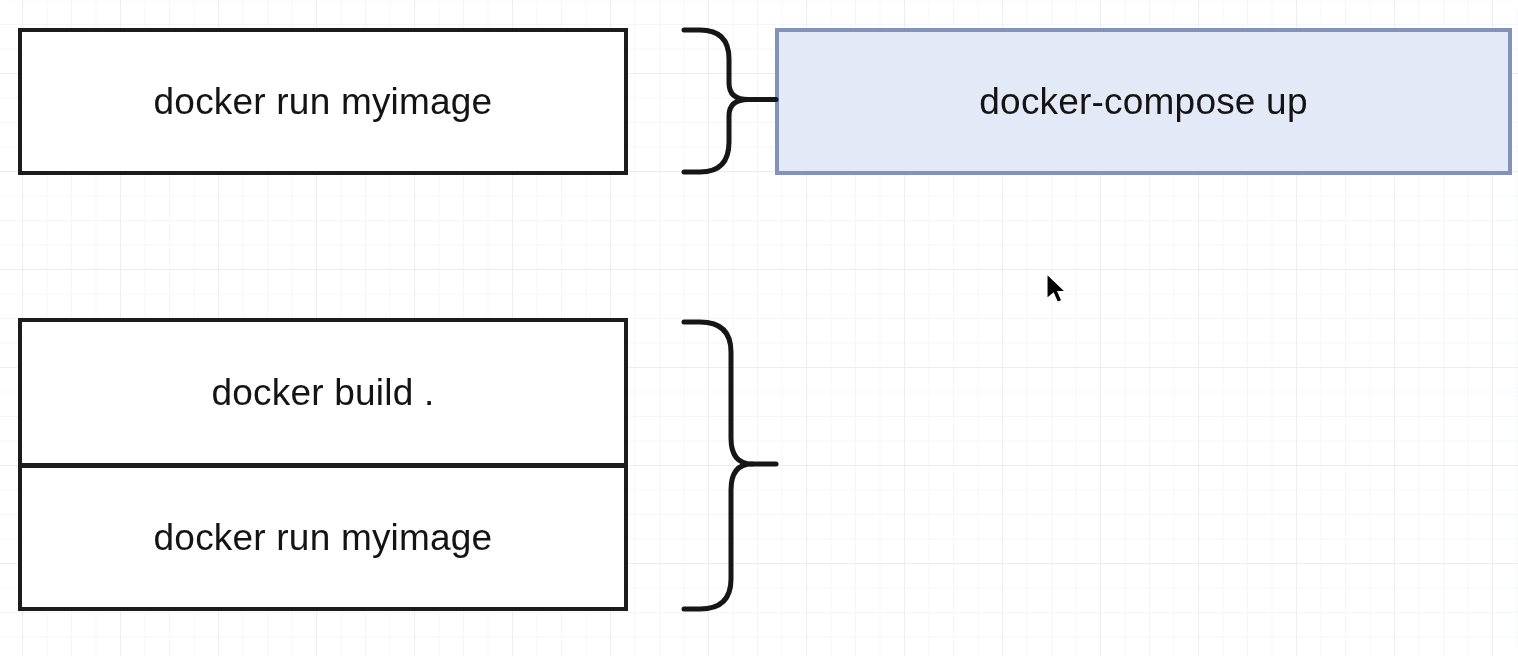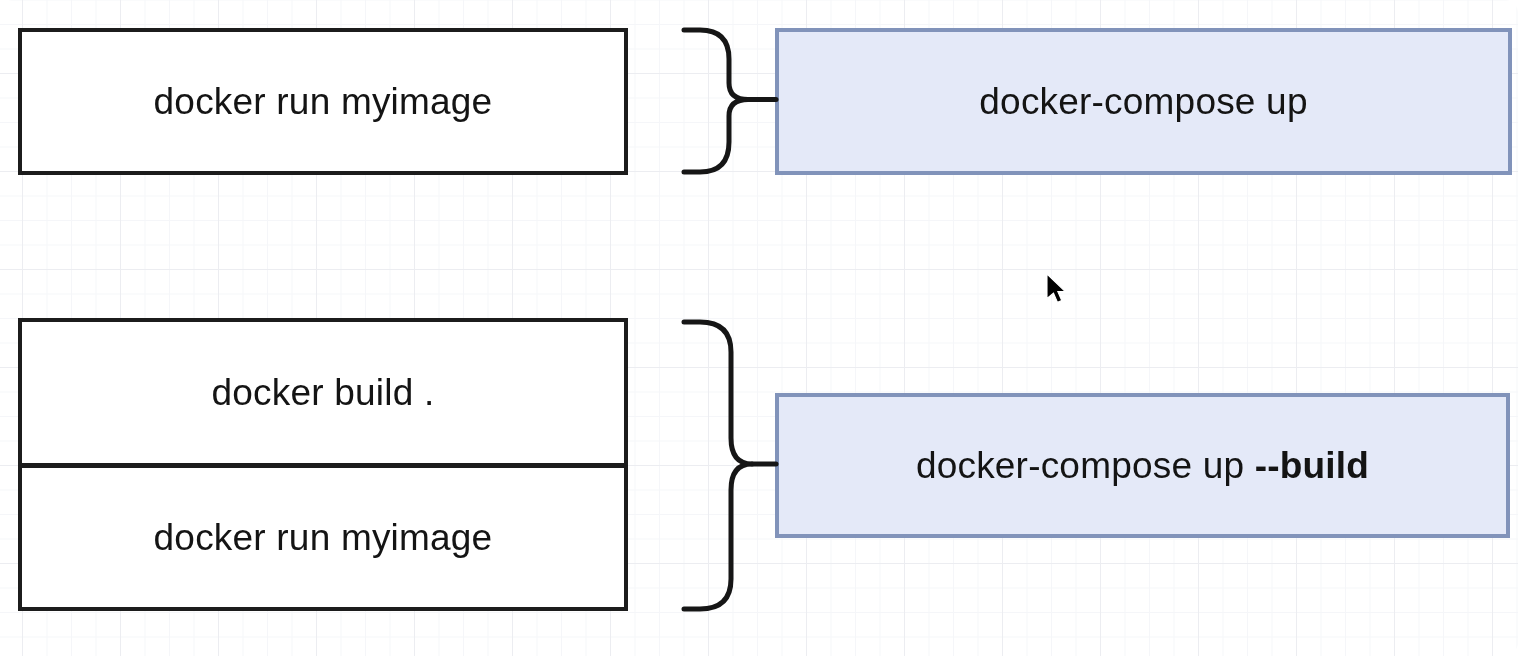--- a/index.html
+++ b/index.html
@@ -96,23 +96,20 @@
 
   <div class="stack">
     <div class="cell top-cell">
       <span>docker build .</span>
     </div>
     <div class="cell bottom-cell">
       <span>docker run myimage</span>
     </div>
   </div>
 
-  <div class="shape compose-box" style="left:775px; top:393px; width:735px; height:145px;">
-    <span><span>docker-compose up </span><span class="bold-part">--build</span></span>
-  </div>
 
   <svg class="overlay" width="1518" height="656" viewBox="0 0 1518 656">
 
     <g fill="none" stroke="#161616" stroke-width="5" stroke-linecap="round" stroke-linejoin="round">
       <path d="M 684,30 H 700 Q 729,30 729,59 V 83 Q 729,99.5 748,99.5 Q 729,99.5 729,116 V 142 Q 729,172 700,172 H 684"></path>
       <path d="M 748,99.5 H 776"></path>
     </g>
 
     <g fill="none" stroke="#161616" stroke-width="5" stroke-linecap="round" stroke-linejoin="round">
       <path d="M 684,322 H 700 Q 731,322 731,352 V 438 Q 731,464 752,464 Q 731,464 731,490 V 579 Q 731,609 700,609 H 684"></path>

